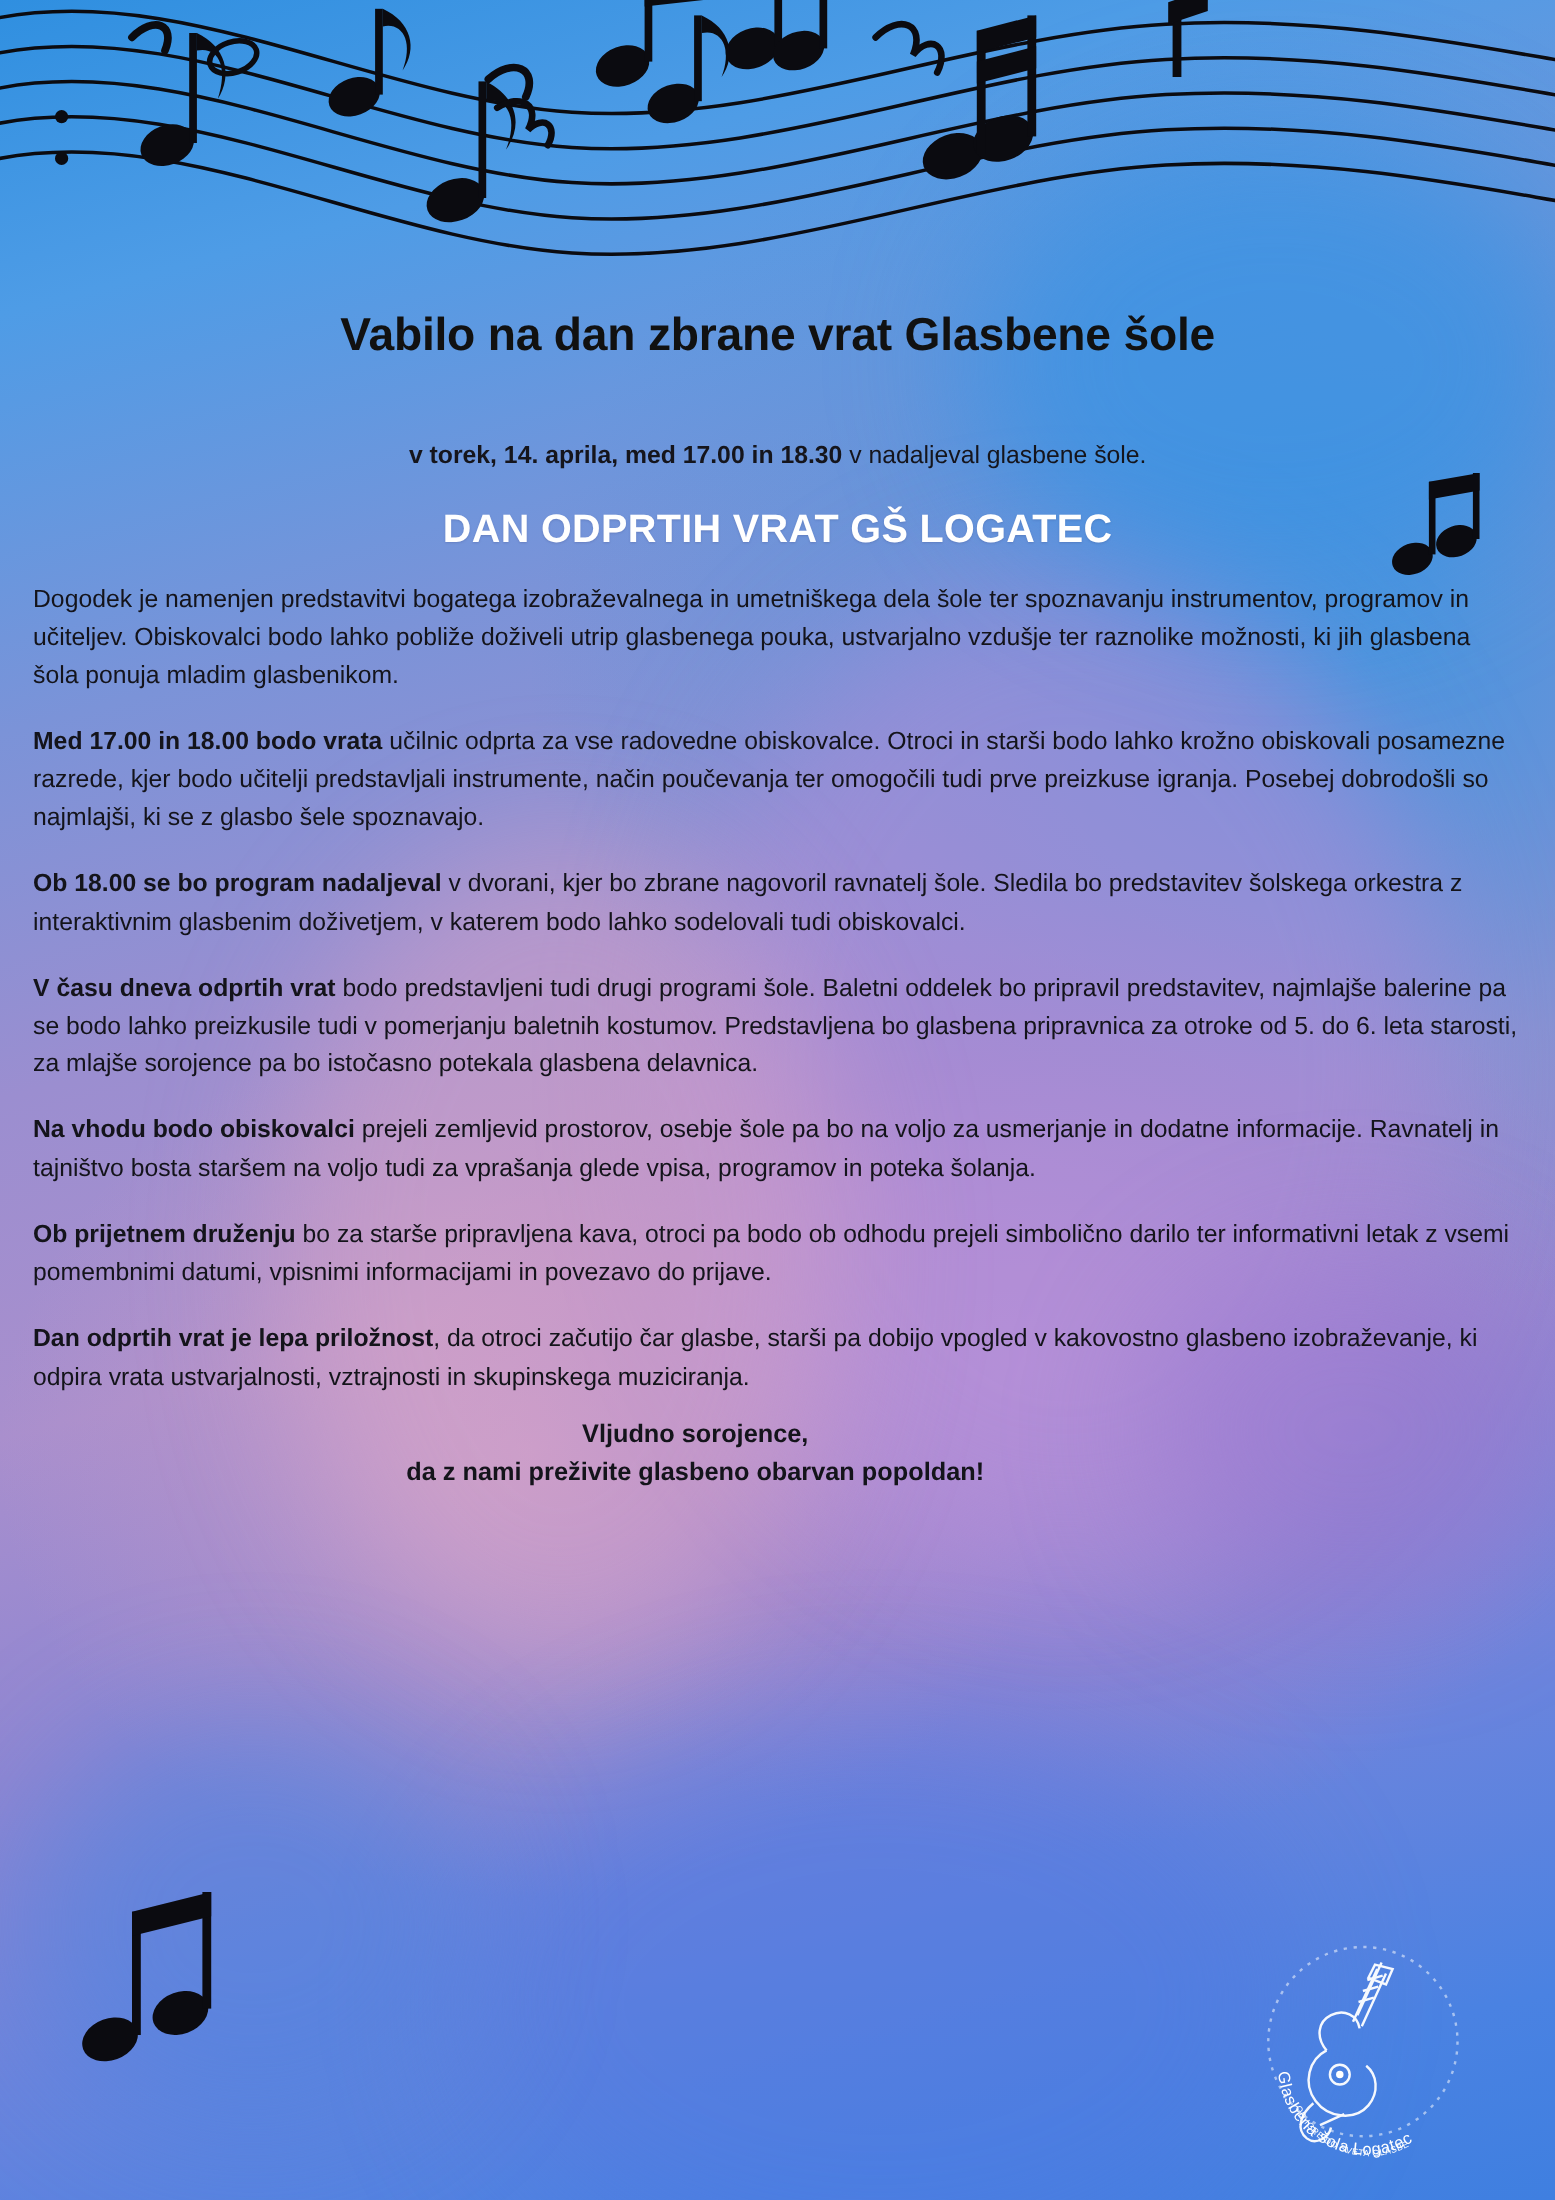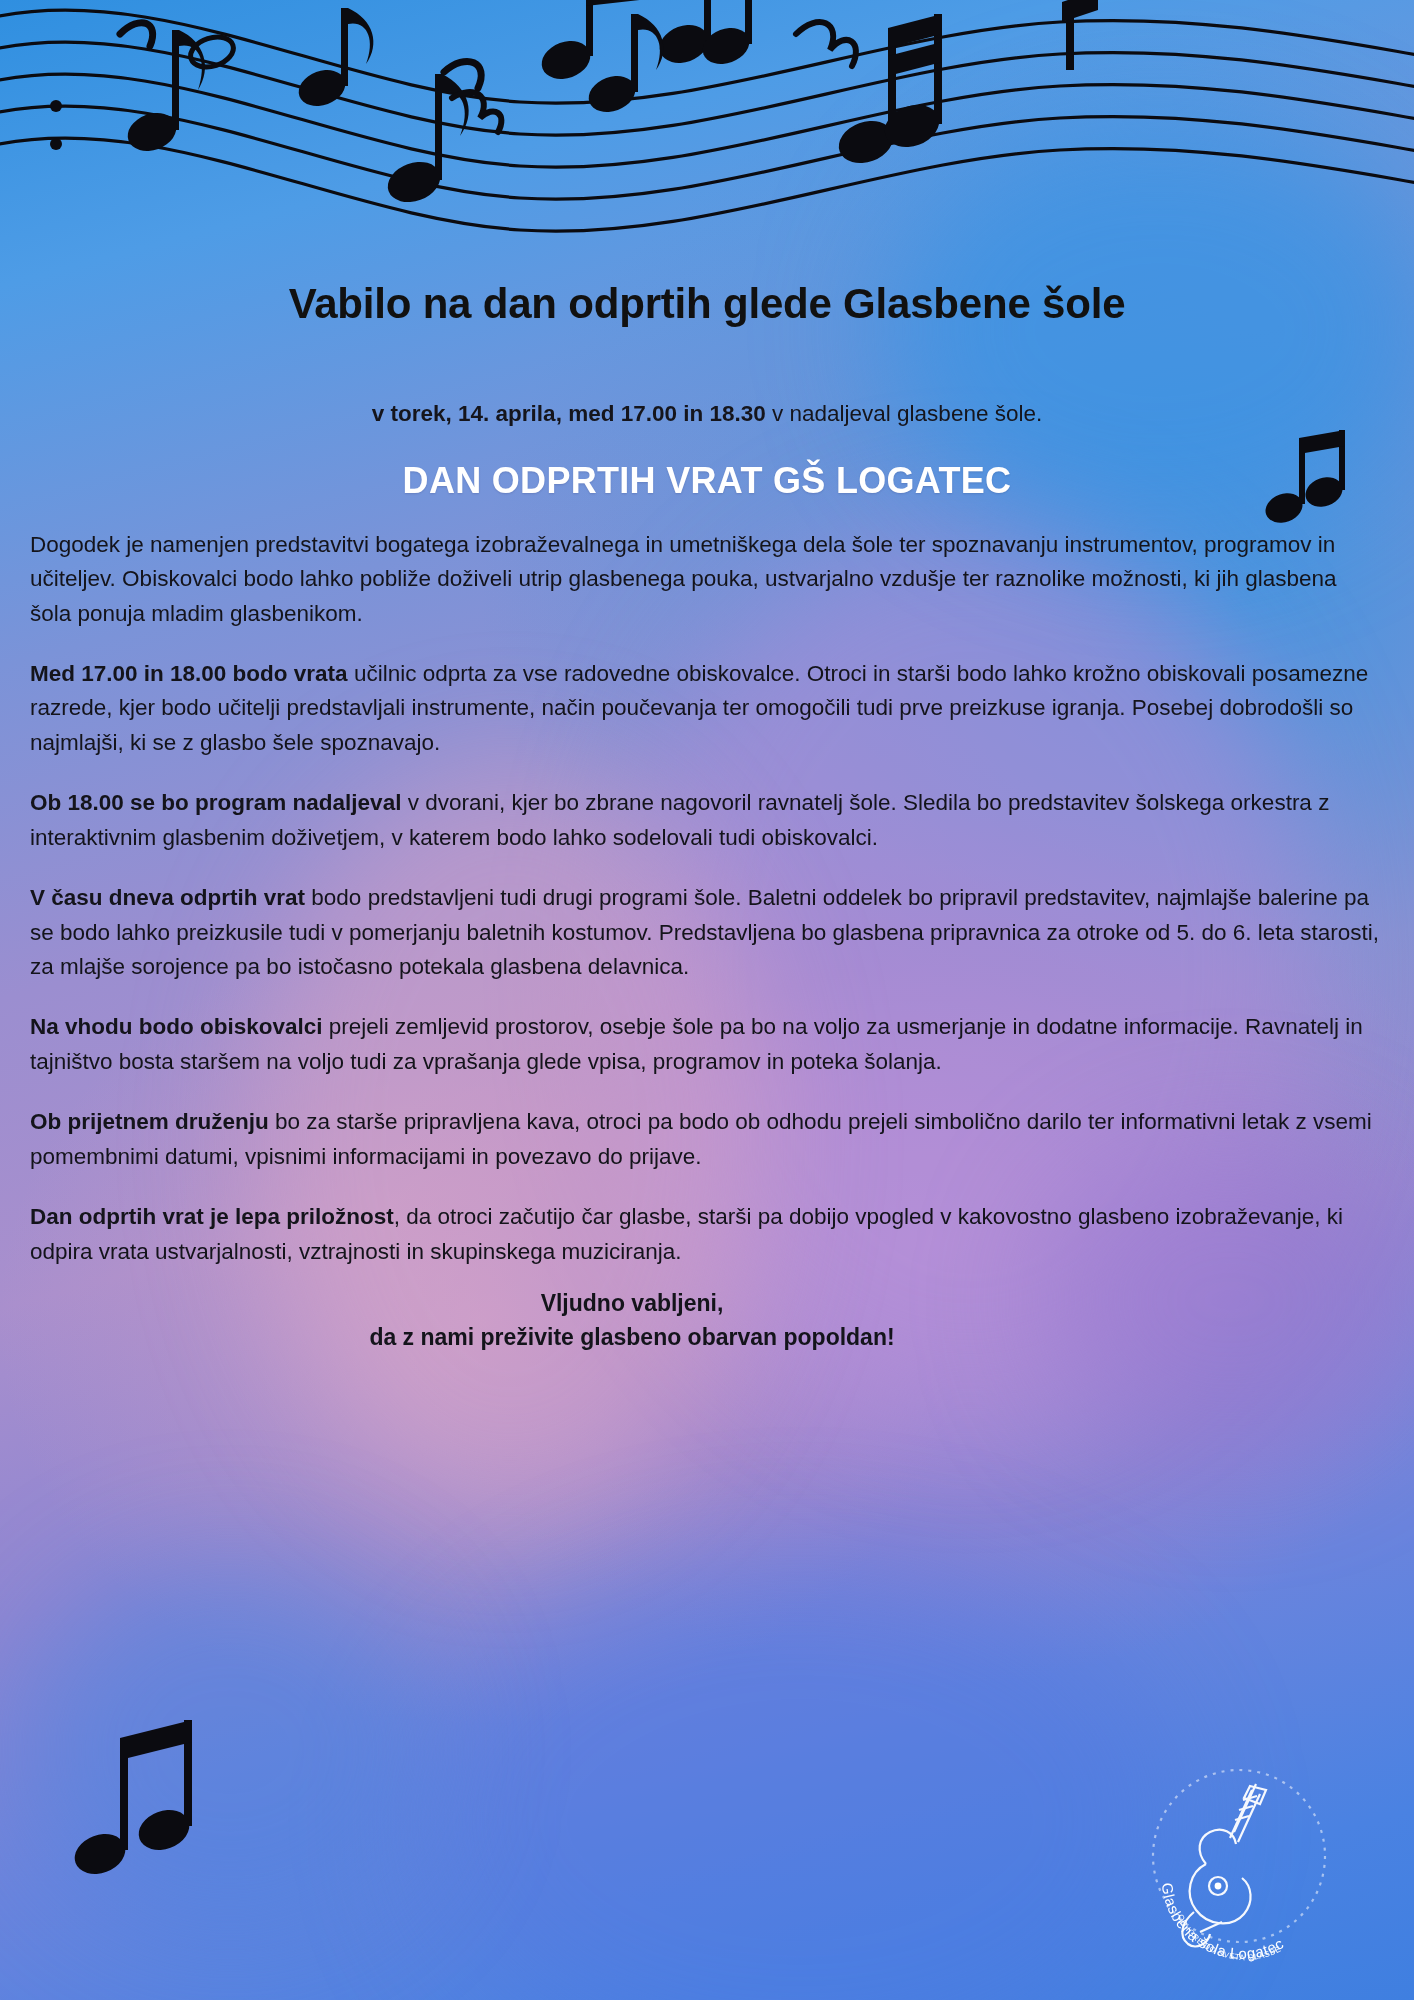--- a/index.html
+++ b/index.html
@@ -253,21 +253,21 @@
     <text font-family="Liberation Sans, sans-serif" font-size="15" fill="#ffffff" letter-spacing="0.6">
       <textPath href="#arcName" startOffset="4%" aria-label="Glasbena šola Logatec">Glasbena šola Logatec</textPath>
     </text>
     <text font-family="Liberation Sans, sans-serif" font-size="8" fill="#ffffff" letter-spacing="0.6">
       <textPath href="#arcSub" startOffset="6%" aria-label="OD IGRE DO SVETA GLASBE">OD IGRE DO SVETA GLASBE</textPath>
     </text>
   </svg>
 
   <div class="content">
 
-    <h1 class="title">Vabilo na dan odprtih glede Glasbene šole</h1>
+    <h1 class="title">Vabilo na dan zbrane vrat Glasbene šole</h1>
 
     <div class="intro">
       <br>
       <b>v torek, 14. aprila, med 17.00 in 18.30</b><span> v nadaljeval glasbene šole.</span>
     </div>
 
     <h2 class="headline">DAN ODPRTIH VRAT GŠ LOGATEC</h2>
 
     <div class="body-block">
 
@@ -295,18 +295,18 @@
         <b>Ob prijetnem druženju</b><span> bo za starše pripravljena kava, otroci pa bodo ob odhodu prejeli simbolično darilo ter informativni letak z vsemi pomembnimi datumi, vpisnimi informacijami in povezavo do prijave.</span>
       </p>
 
       <p class="para">
         <b>Dan odprtih vrat je lepa priložnost</b><span>, da otroci začutijo čar glasbe, starši pa dobijo vpogled v kakovostno glasbeno izobraževanje, ki odpira vrata ustvarjalnosti, vztrajnosti in skupinskega muziciranja.</span>
       </p>
 
     </div>
 
     <div class="closing">
-      <span>Vljudno vabljeni,</span><br>
+      <span>Vljudno sorojence,</span><br>
       <span>da z nami preživite glasbeno obarvan popoldan!</span>
     </div>
 
   </div>
 </div>
 
 </body></html>

